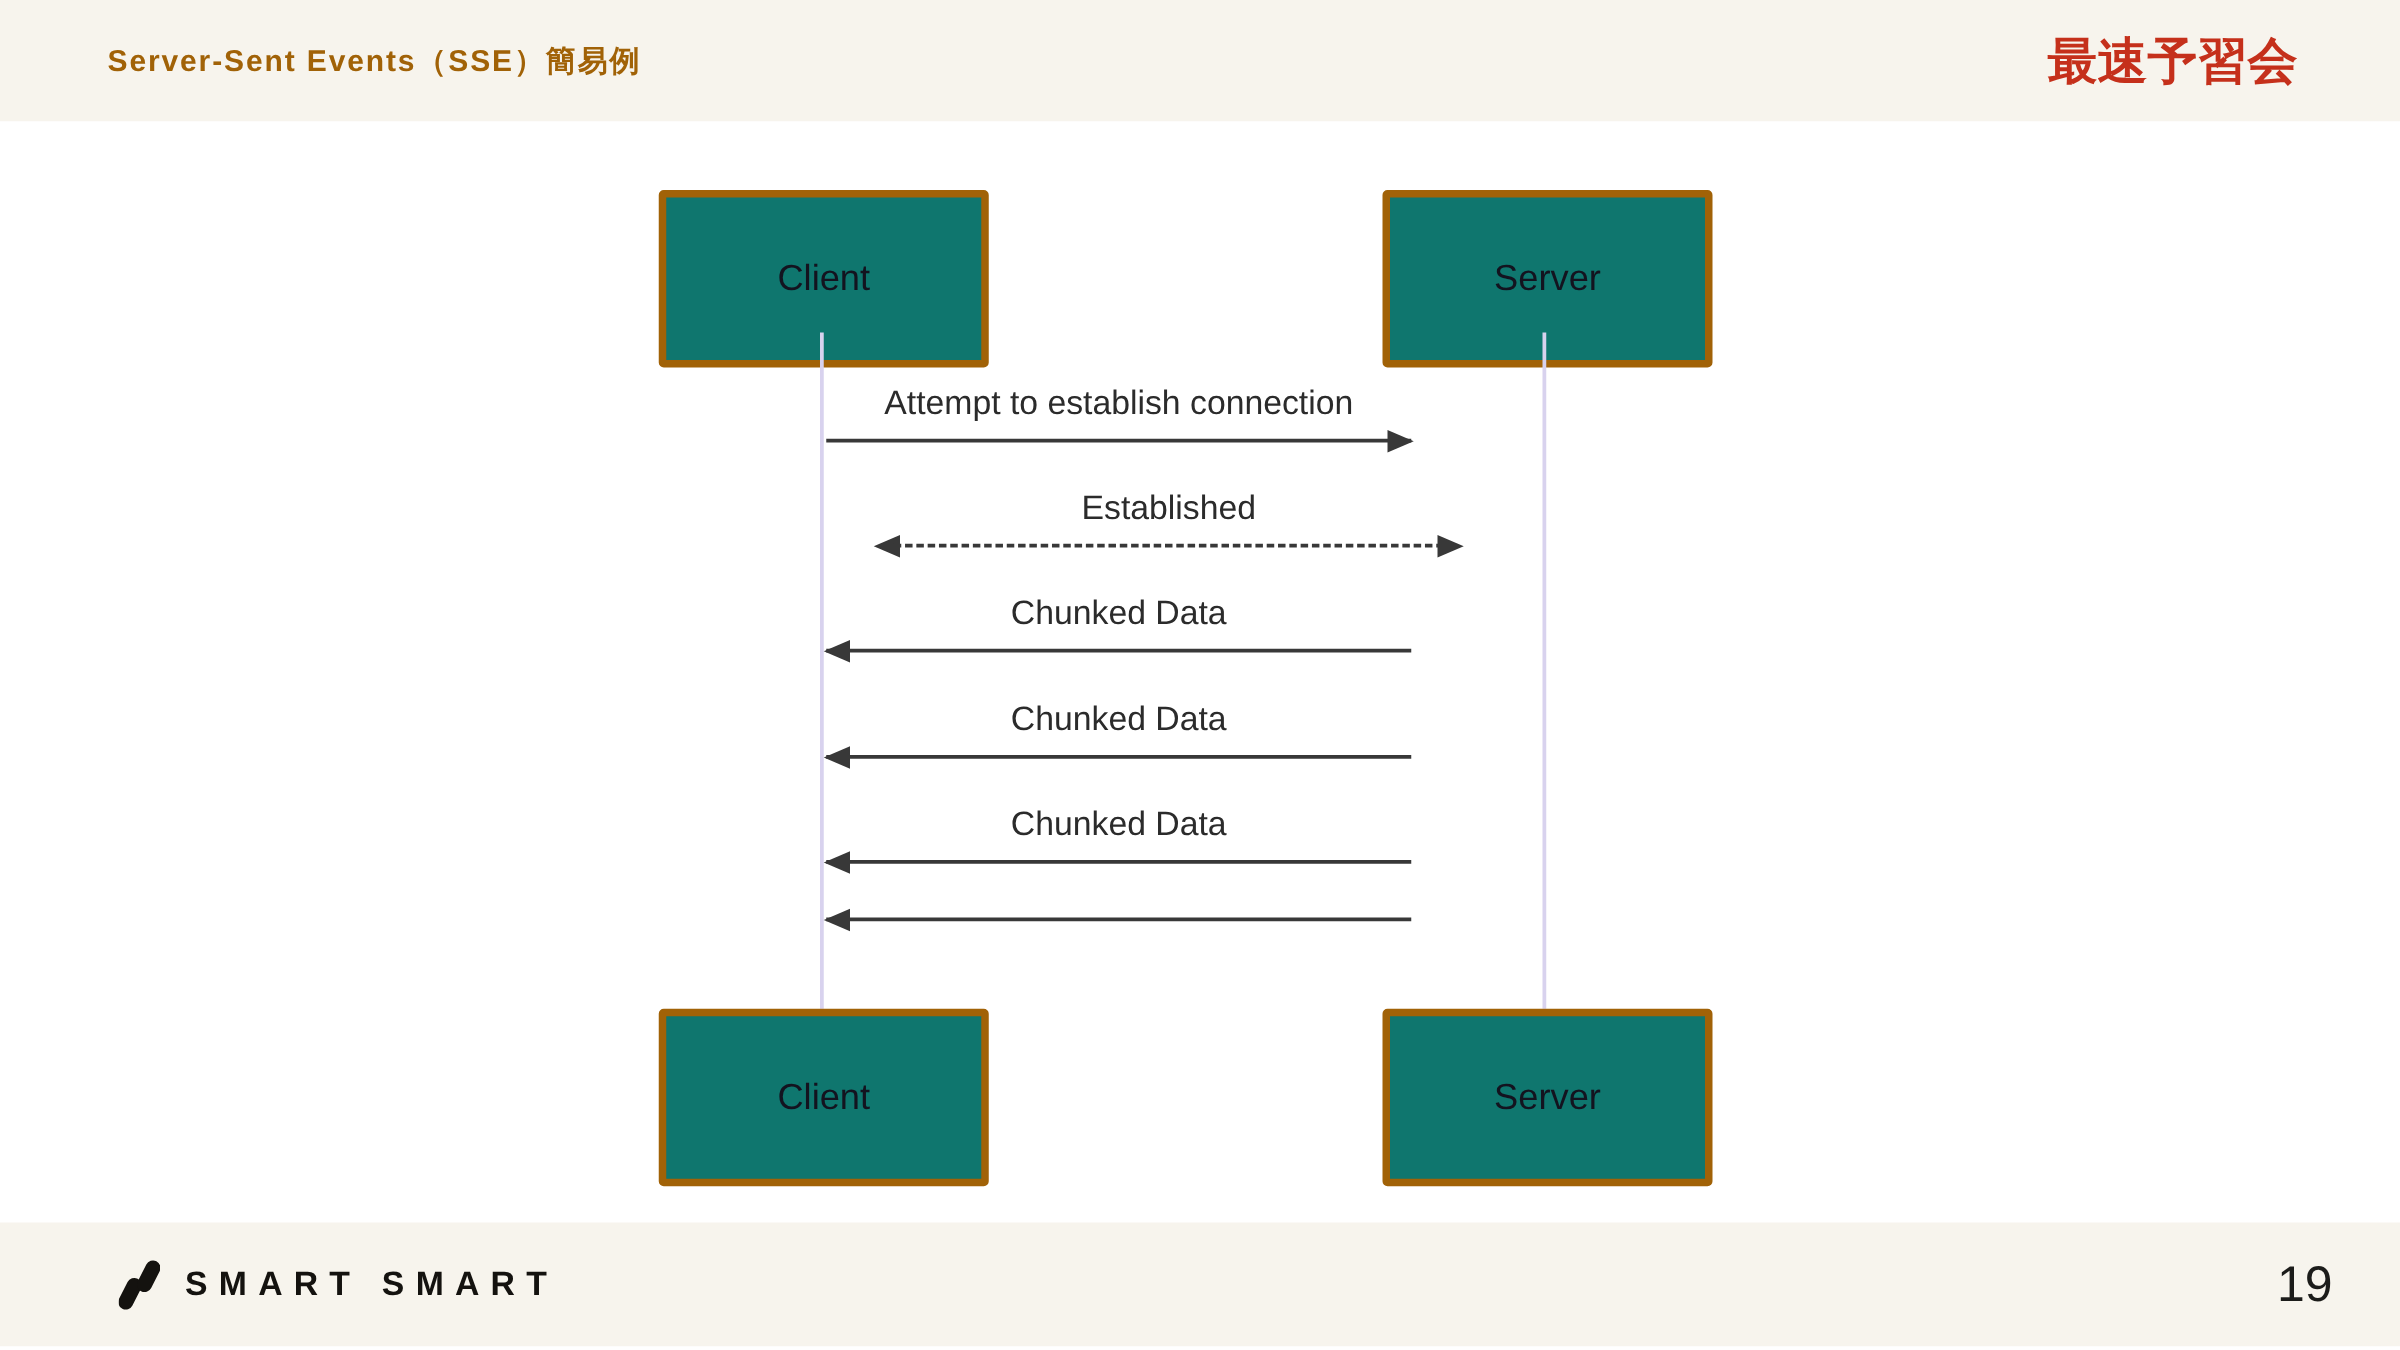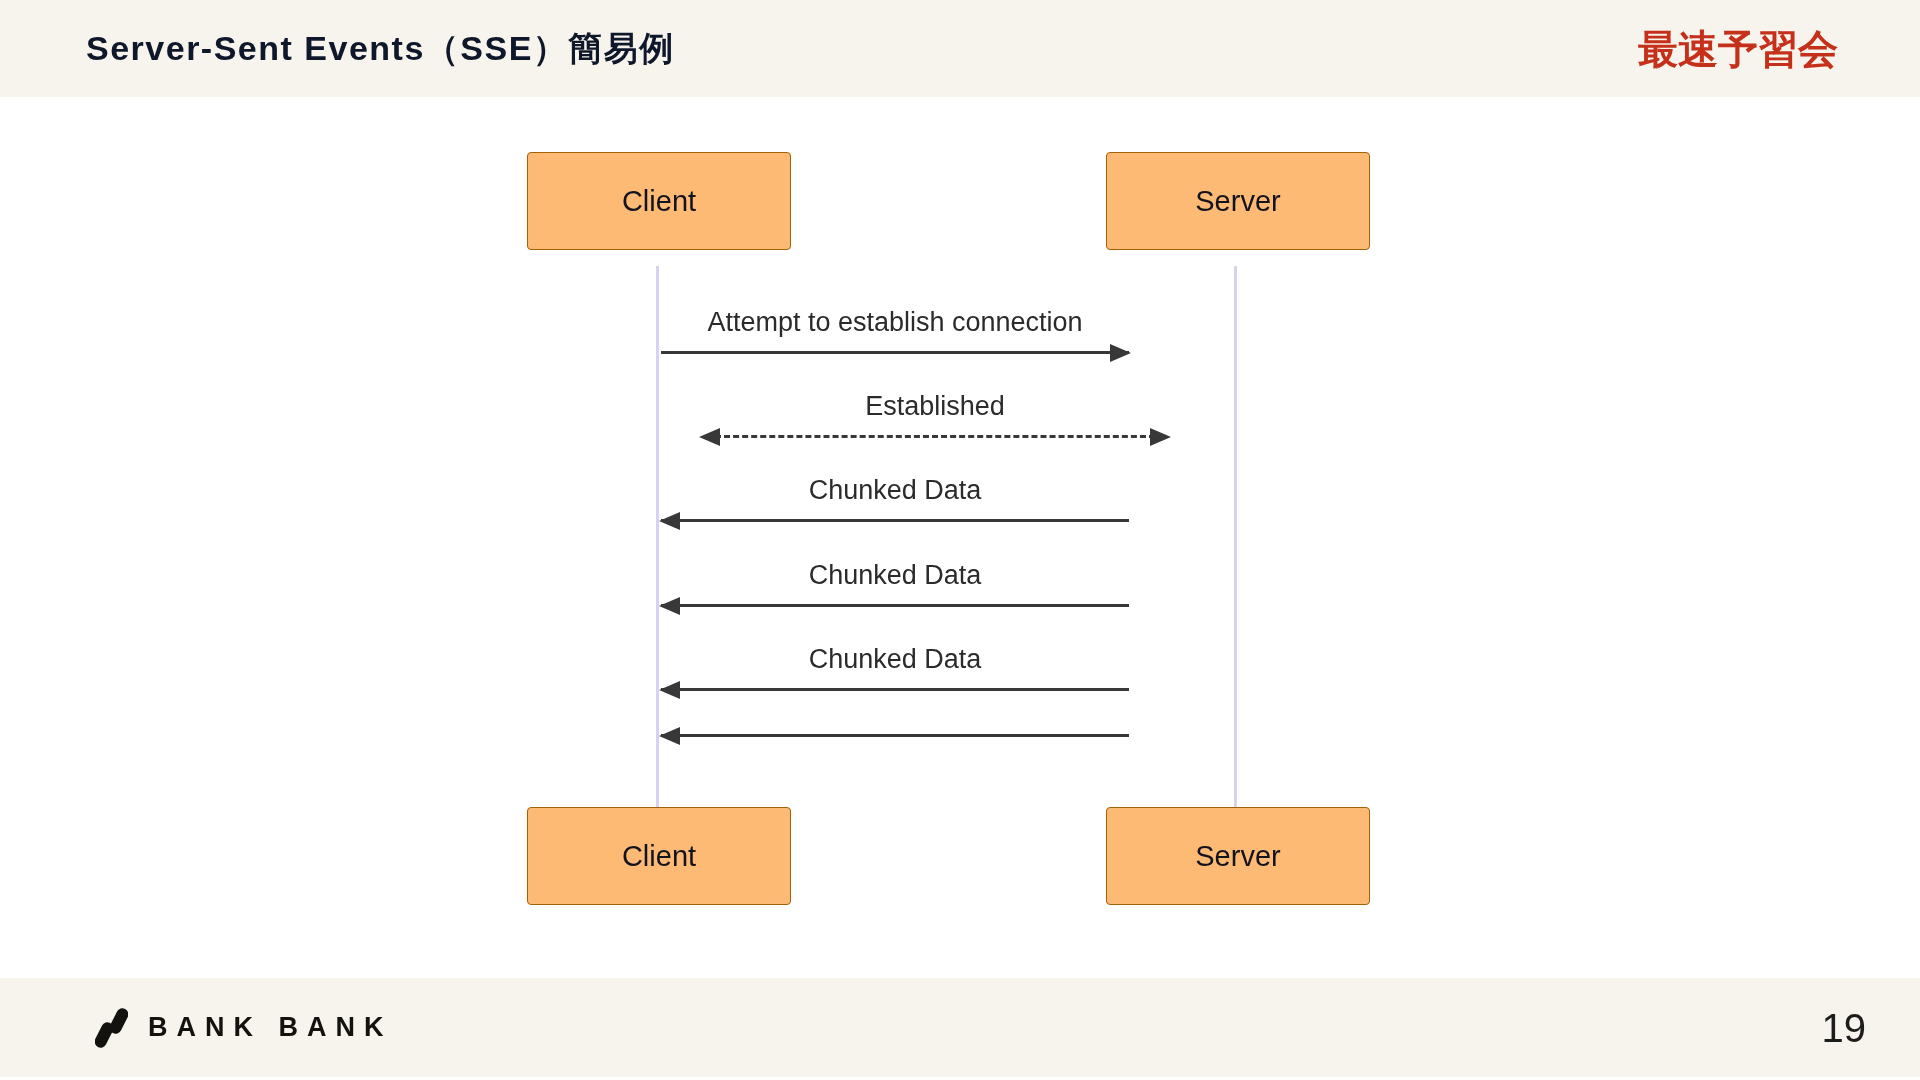--- a/index.html
+++ b/index.html
@@ -17,46 +17,46 @@
     position: absolute;
     top: 0; left: 0; right: 0;
     height: 97px;
     background: #F7F4ED;
   }
   .slide-title {
     position: absolute;
     left: 86px;
     top: 50%;
     transform: translateY(-50%);
-    font-size: 34px;
+    font-size: 24px;
     font-weight: 700;
     letter-spacing: 1.5px;
-    color: #0f172a;
+    color: #a16207;
     white-space: nowrap;
   }
   .header-badge {
     position: absolute;
     right: 82px;
     top: 50%;
     transform: translateY(-50%);
     font-size: 40px;
     font-weight: 800;
     color: #C5301B;
     white-space: nowrap;
   }
 
   
   .diagram { position: absolute; inset: 97px 0 102px 0; }
 
   .actor-box {
     position: absolute;
     width: 264px;
-    height: 98px;
-    background: #fdba74;
-    border: 1px solid #a16207;
+    height: 142px;
+    background: #0f766e;
+    border: 6px solid #a16207;
     border-radius: 4px;
     display: flex;
     align-items: center;
     justify-content: center;
     font-size: 29px;
     color: #13131F;
     box-sizing: border-box;
   }
   .actor-top-left     { left: 527px;  top: 55px;  }
   .actor-top-right    { left: 1106px; top: 55px;  }
@@ -215,18 +215,18 @@
   </main>
 
   <footer class="footer-bar">
     <div class="logo">
       <span class="logo-icon">
         <svg viewBox="0 0 33 42" xmlns="http://www.w3.org/2000/svg">
           <rect x="3" y="14.5" width="12" height="27" rx="6" fill="#14120F" transform="rotate(27 9 28)"></rect>
           <rect x="18" y="0.5" width="12" height="27" rx="6" fill="#14120F" transform="rotate(27 24 14)"></rect>
         </svg>
       </span>
-      <span class="logo-text">BANK BANK</span>
+      <span class="logo-text">SMART SMART</span>
     </div>
     <div class="page-number">19</div>
   </footer>
 
 </div>
 
 </body></html>

